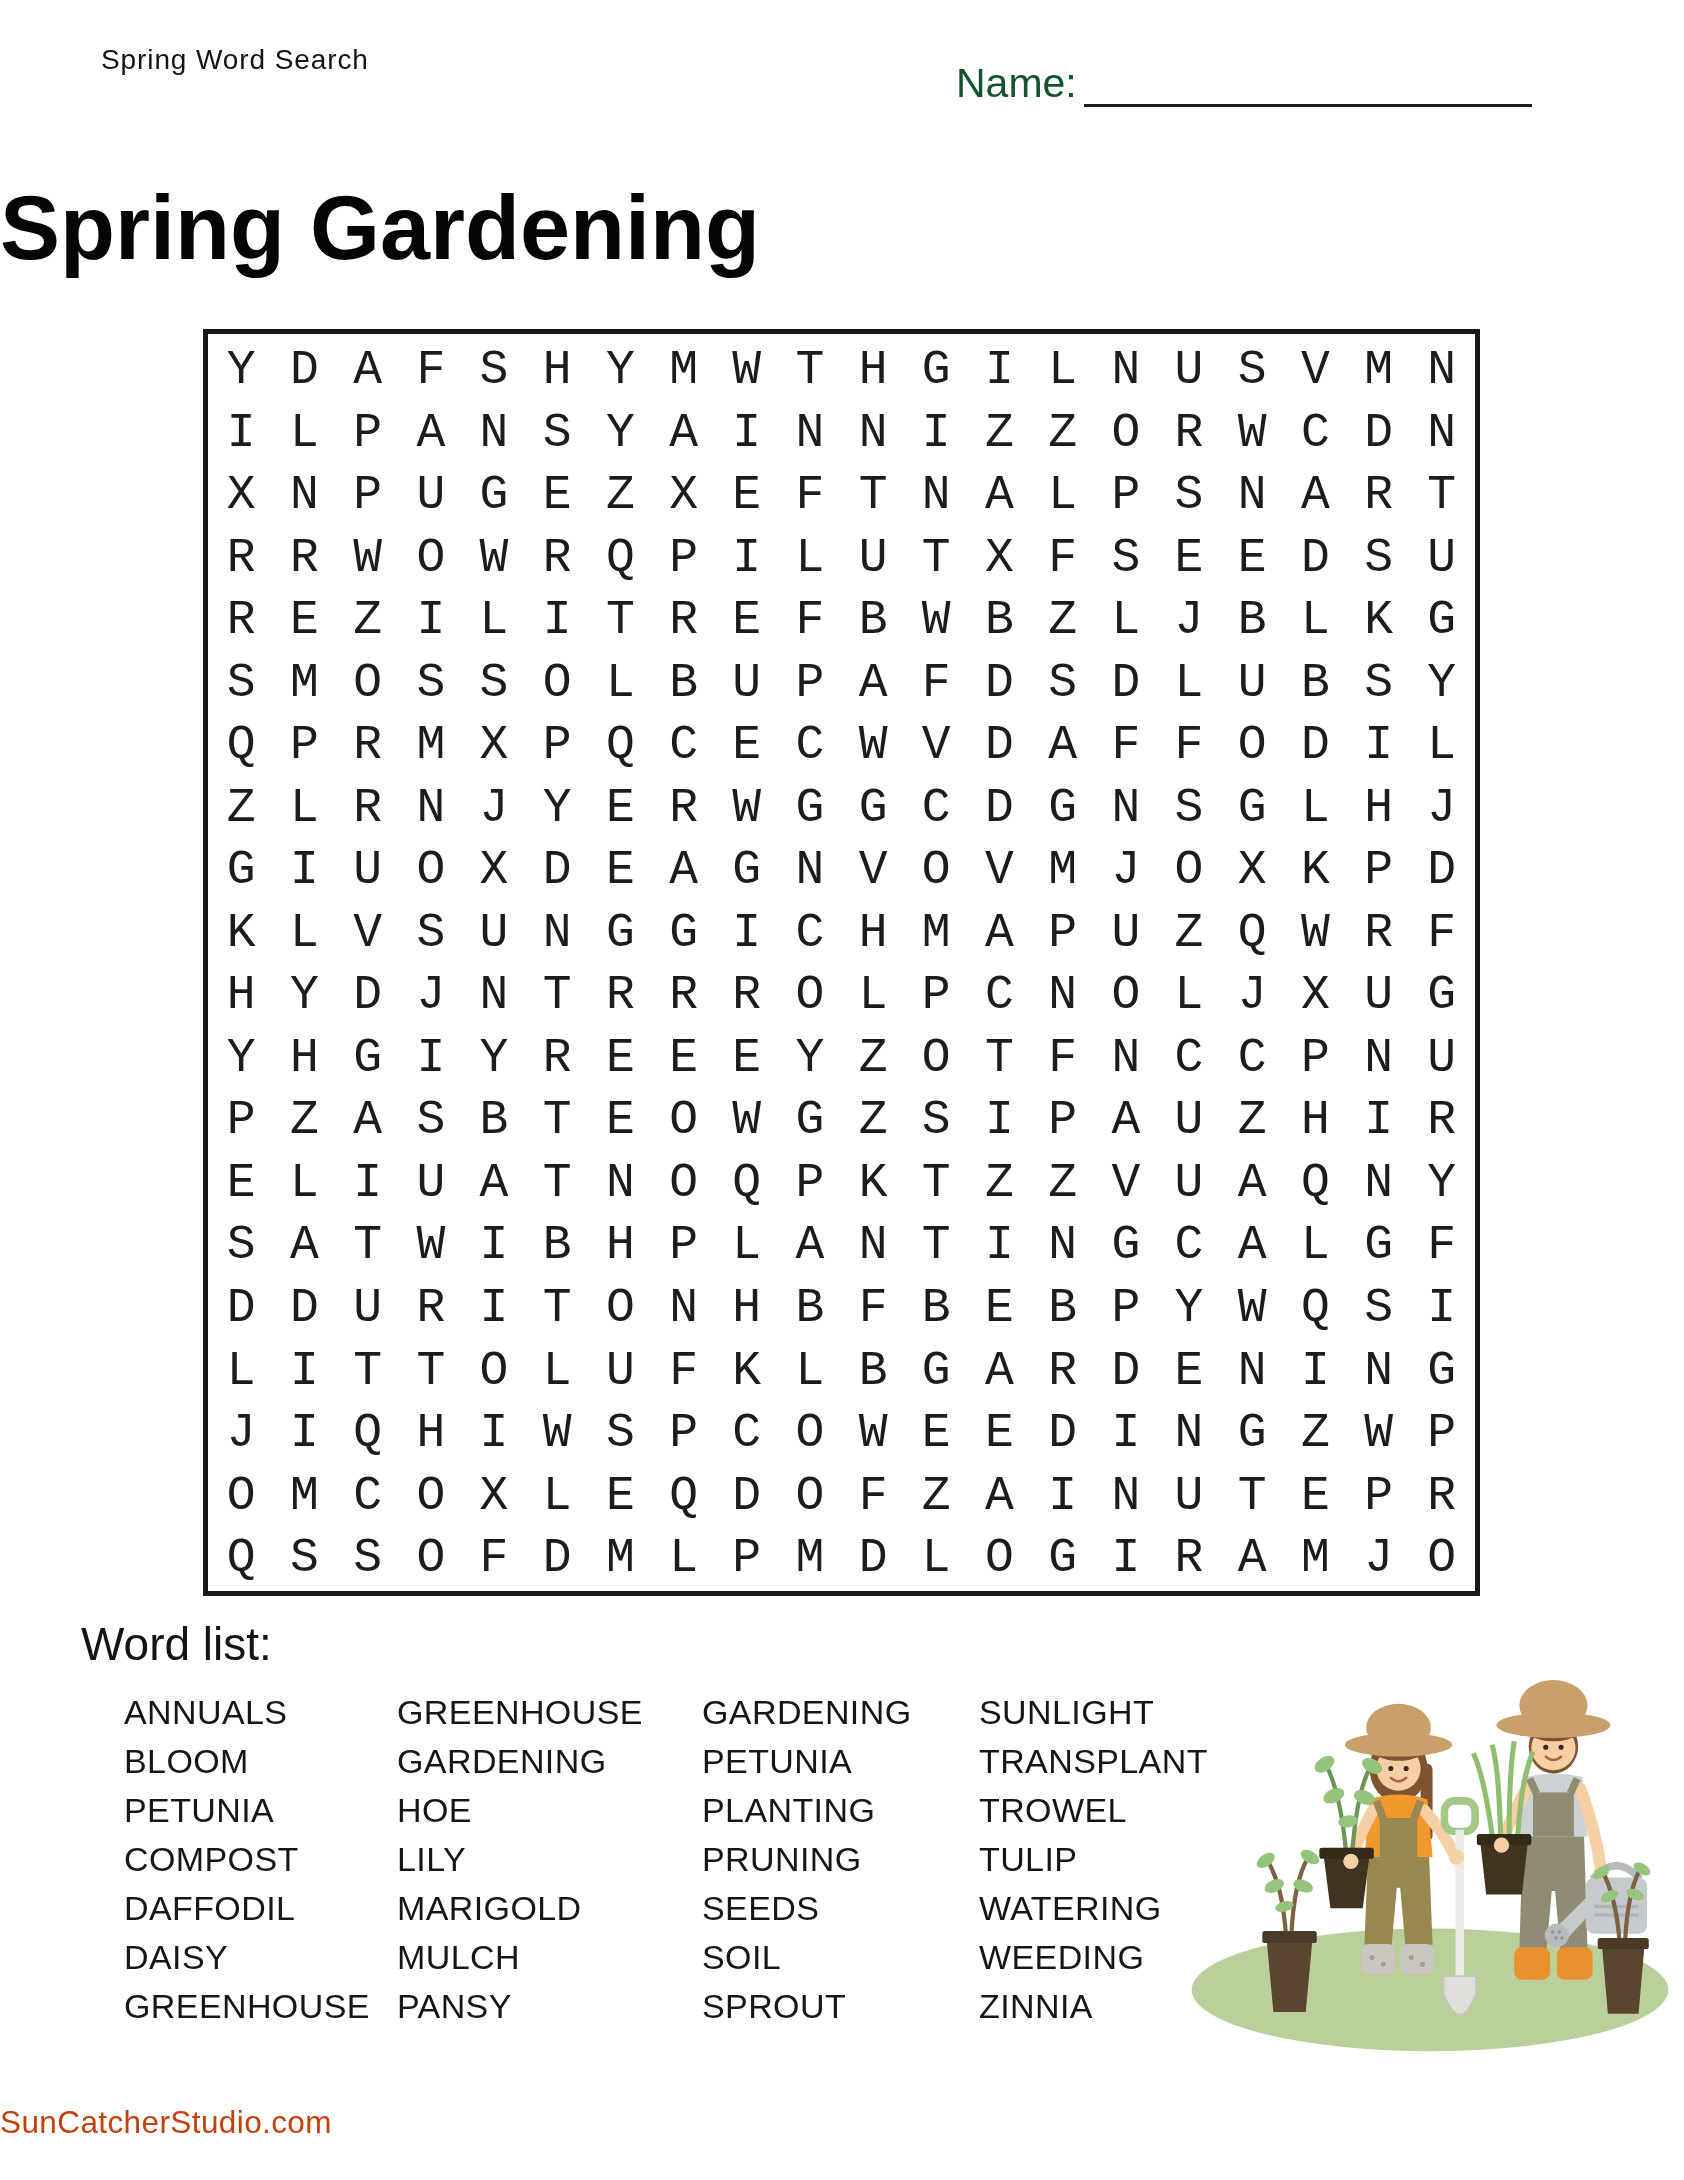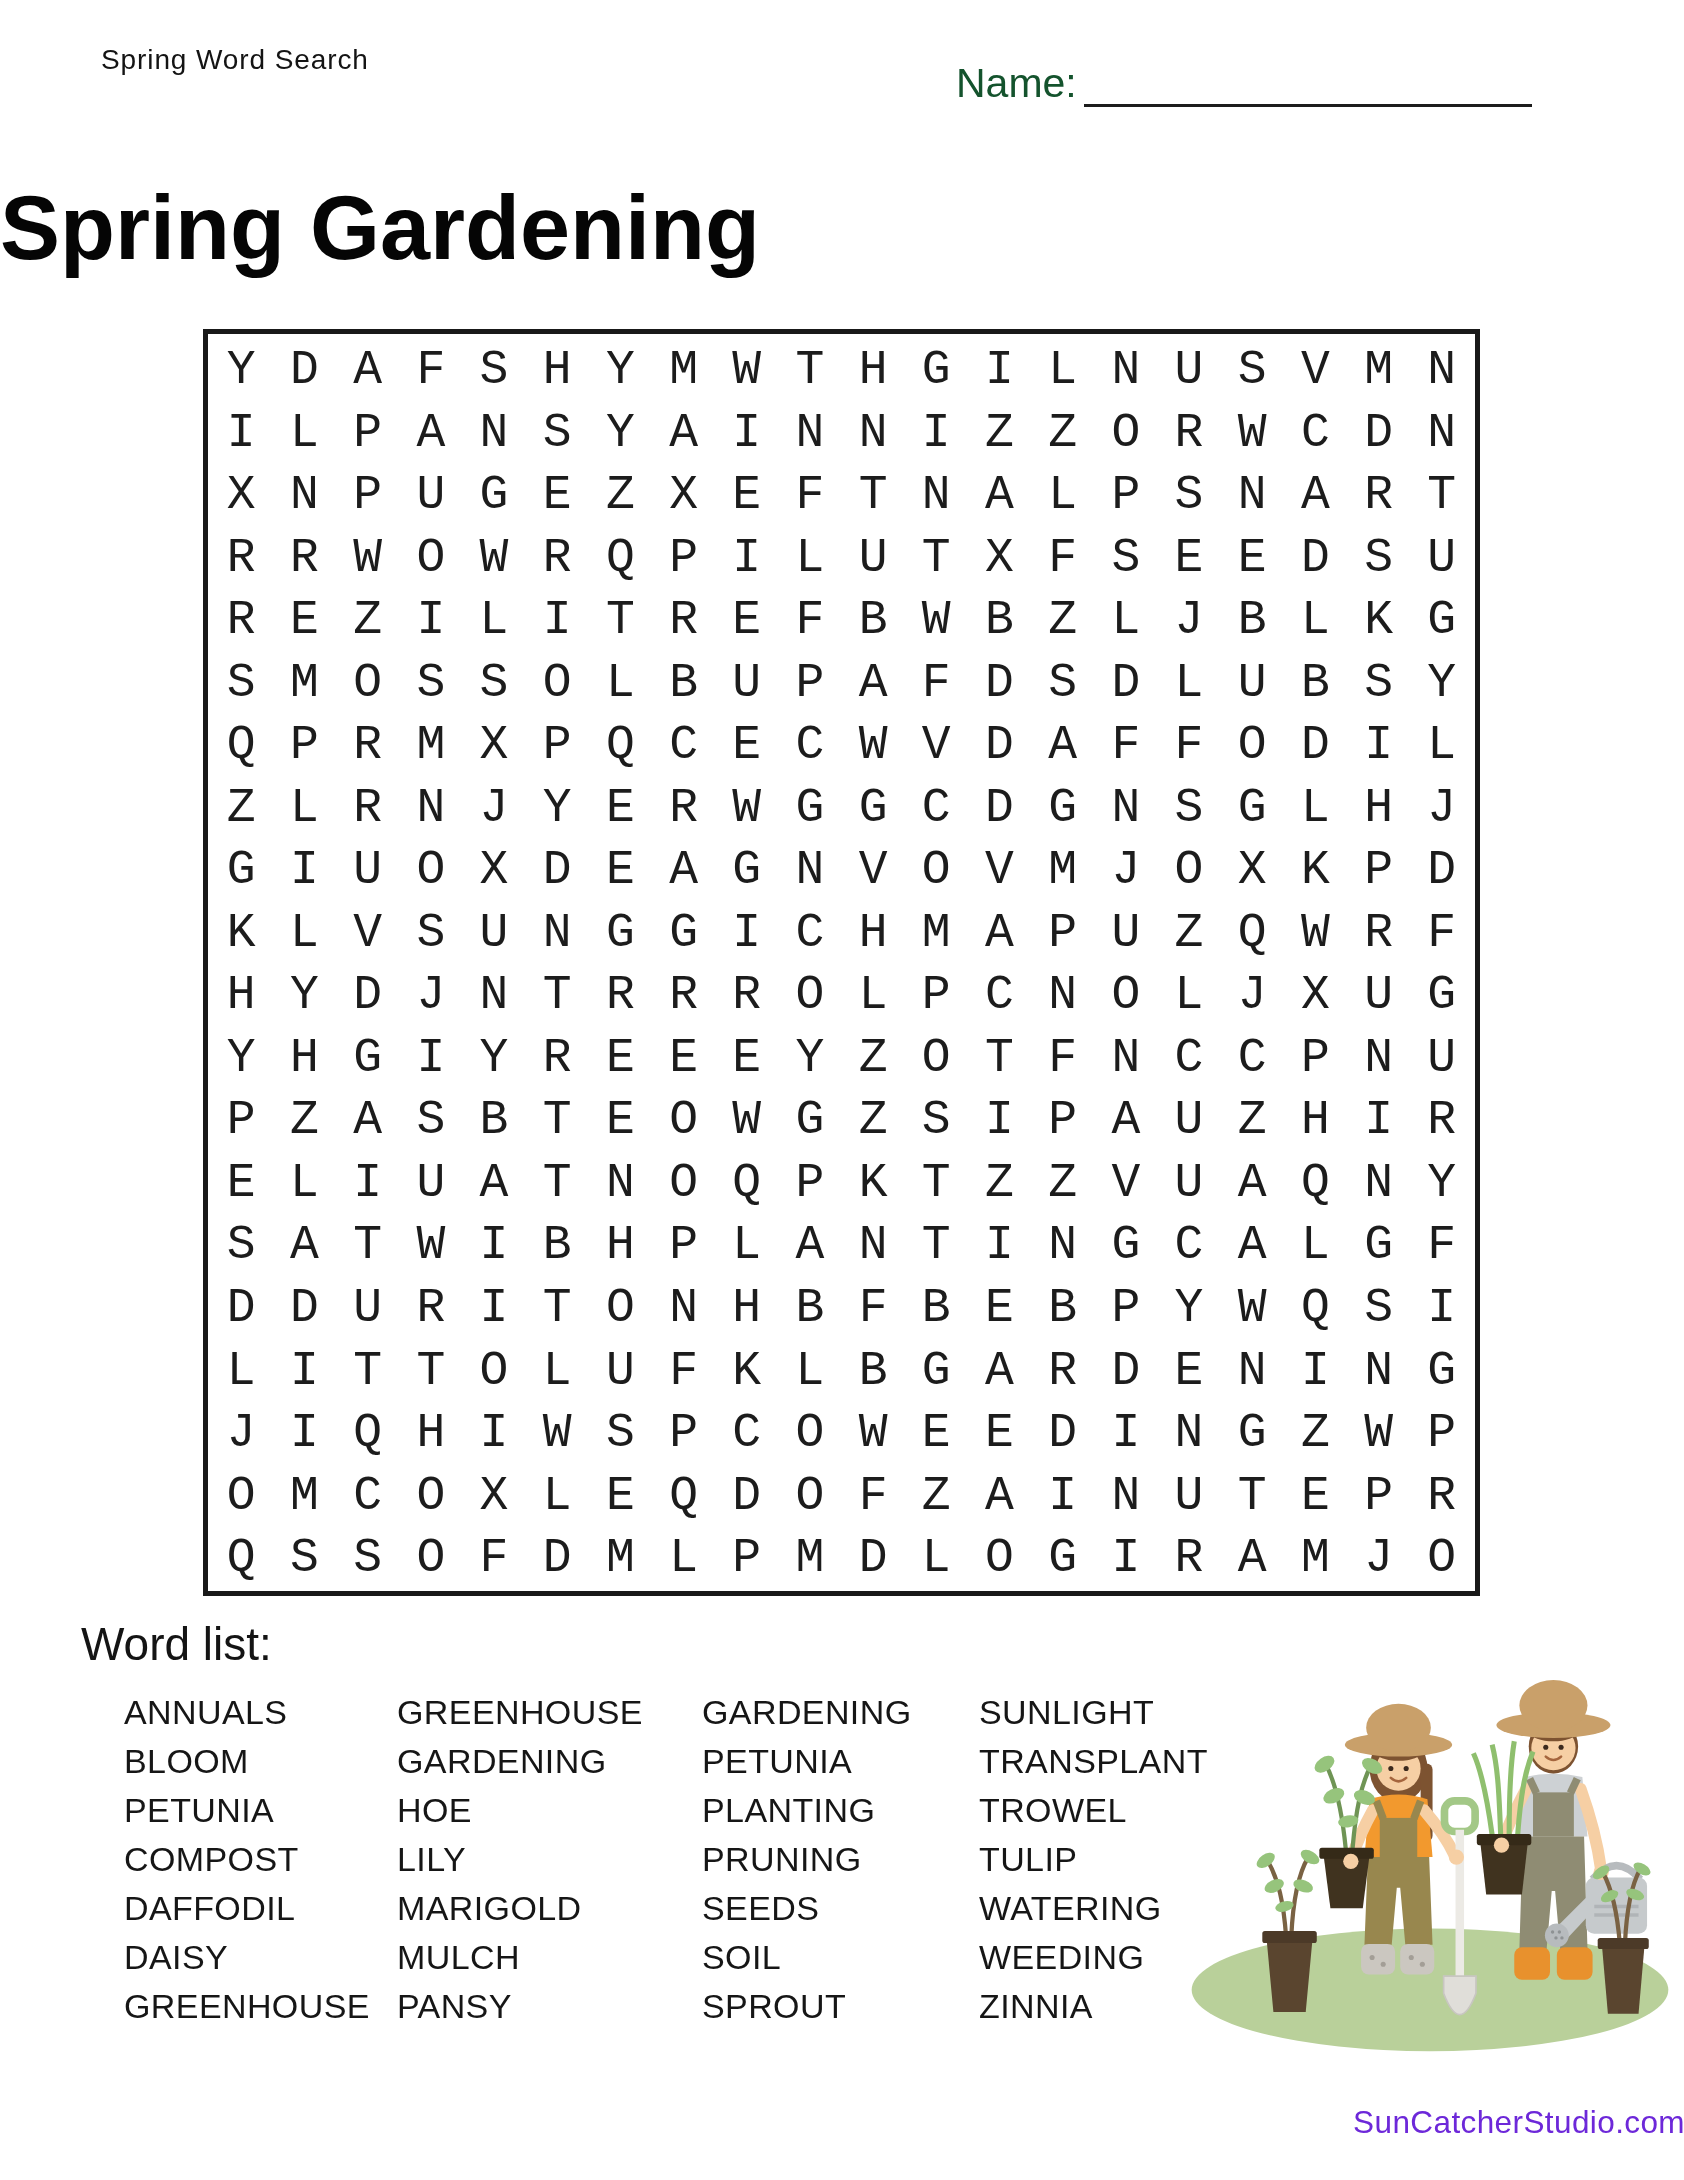--- a/index.html
+++ b/index.html
@@ -74,22 +74,22 @@
 
   
   .illustration {
     position: absolute; left: 1184px; top: 1651px;
     width: 492px; height: 407px;
   }
 
   
   .footer-credit {
     position: absolute; left: 0; right: 0; top: 2104px;
-    text-align: right;
-    font-size: 31.5px; color: #6d28d9; letter-spacing: 0.4px;
+    text-align: left;
+    font-size: 31.5px; color: #c2410c; letter-spacing: 0.4px;
   }
 </style>
 </head>
 <body>
 
 <div class="page-header-title">Spring Word Search</div>
 
 <div class="name-block">
   <span class="name-label">Name:</span>
   <span class="name-line"></span>

